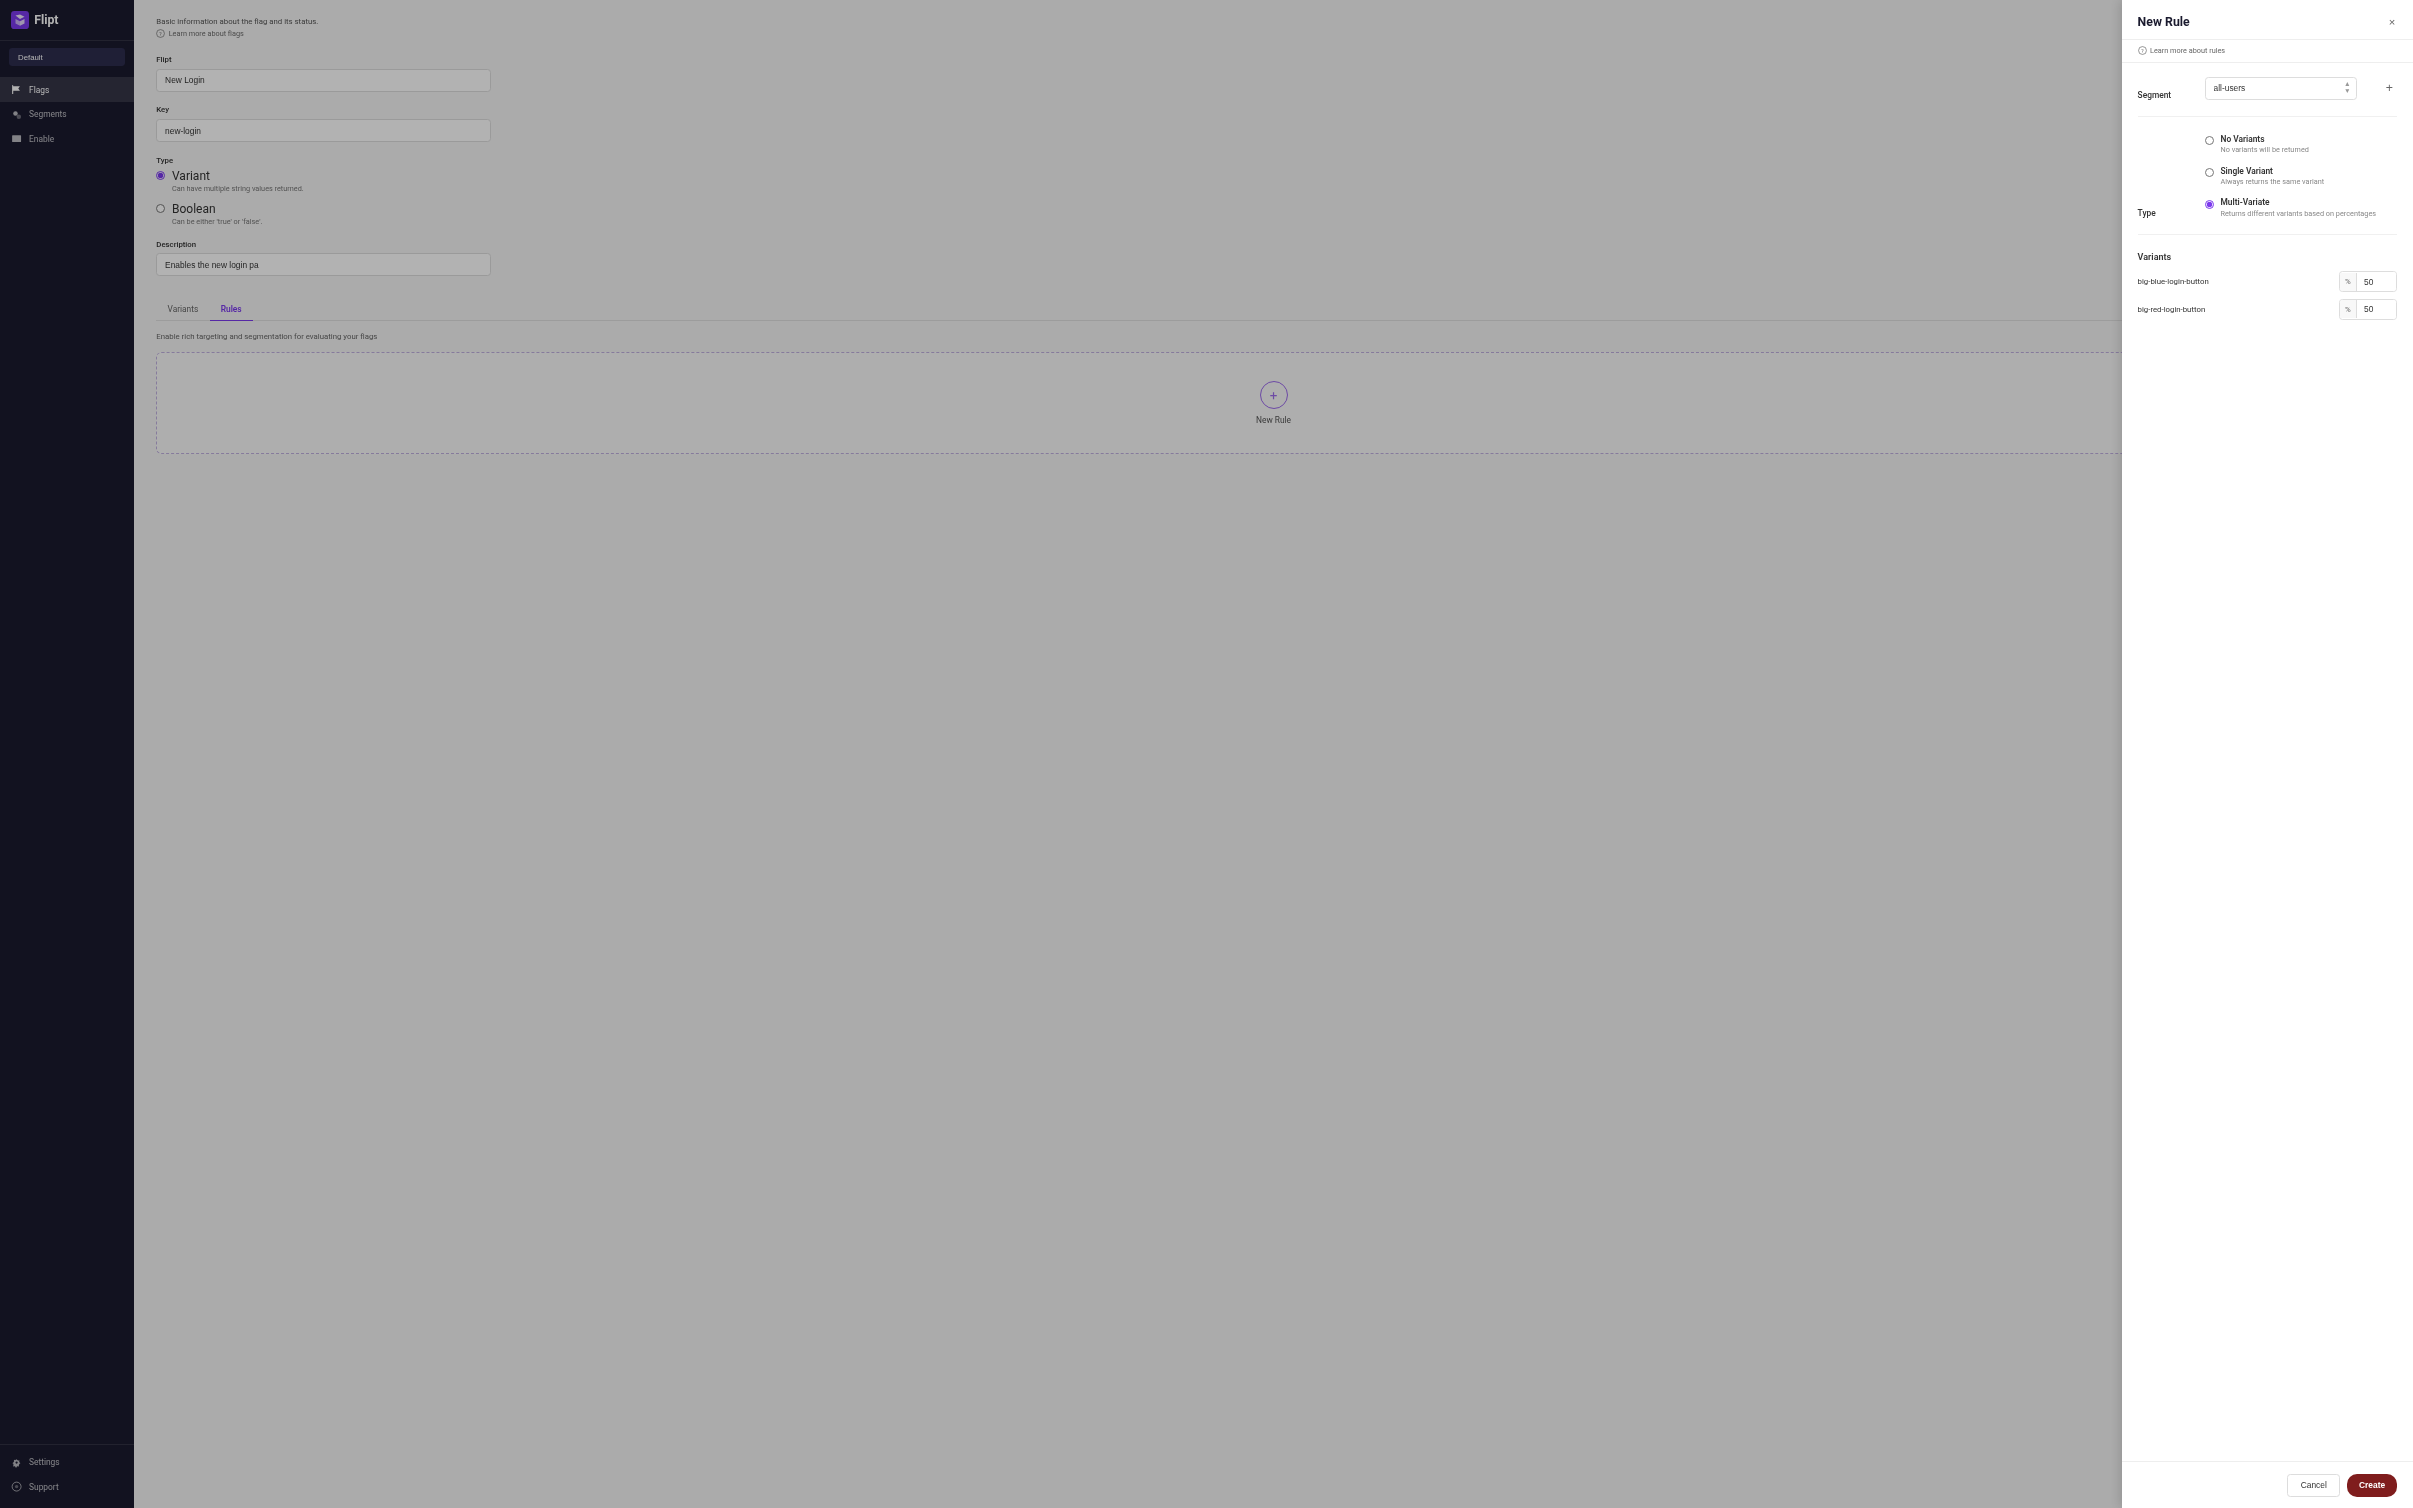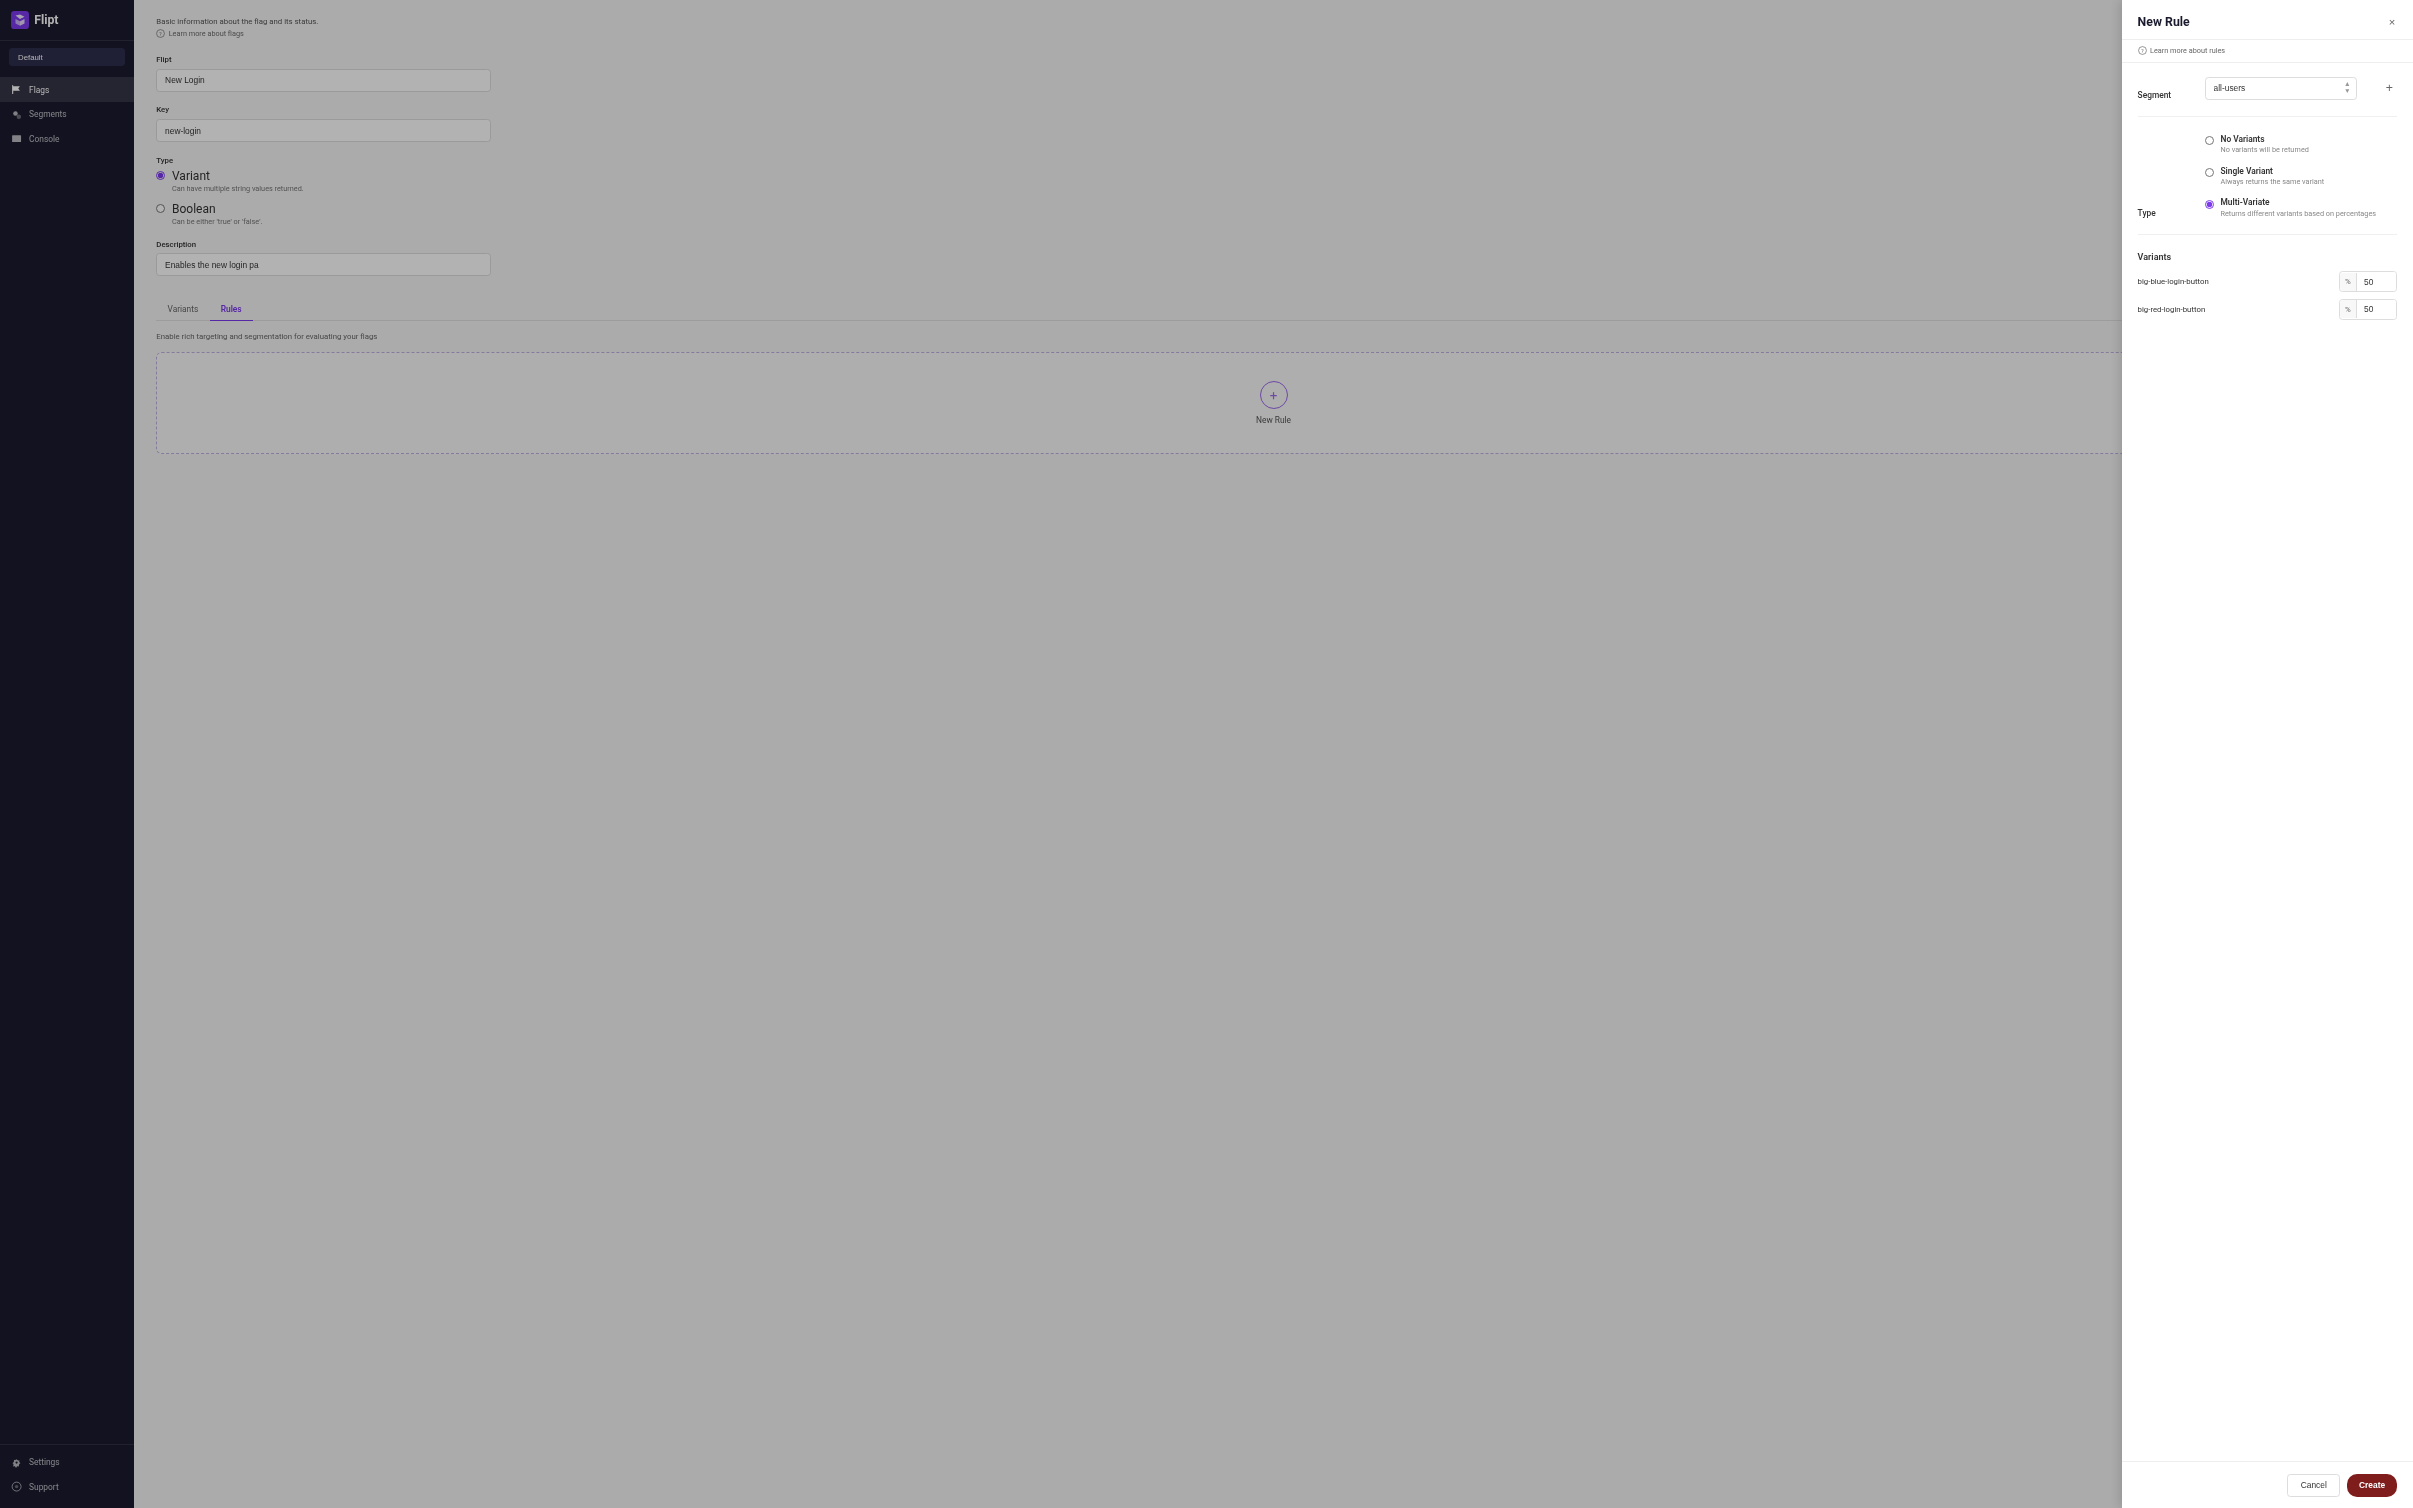--- a/index.html
+++ b/index.html
@@ -407,21 +407,21 @@
       <svg viewBox="0 0 20 20" fill="currentColor">
           <circle cx="8" cy="8" r="4"></circle>
           <circle cx="14" cy="14" r="4" fill-opacity="0.5"></circle>
         </svg>
       <span>Segments</span>
     </div>
     <div class="nav-item">
       <svg viewBox="0 0 20 20" fill="currentColor">
           <path d="M3 4h14a1 1 0 011 1v10a1 1 0 01-1 1H3a1 1 0 01-1-1V5a1 1 0 011-1zm2 4l3 2-3 2m4 0h4"></path>
         </svg>
-      <span>Console</span>
+      <span>Enable</span>
     </div>
   </nav>
   <div class="sidebar-bottom">
     <div class="nav-item">
       <svg viewBox="0 0 20 20" fill="currentColor">
           <path d="M10 12a2 2 0 100-4 2 2 0 000 4zm0-8a1 1 0 011 1v.5a5.5 5.5 0 012.12 1.22l.36-.36a1 1 0 111.41 1.41l-.36.36A5.5 5.5 0 0115 10h.5a1 1 0 110 2H15a5.5 5.5 0 01-1.27 2.89l.36.36a1 1 0 11-1.41 1.41l-.36-.36A5.5 5.5 0 0110 17.5v.5a1 1 0 11-2 0v-.5a5.5 5.5 0 01-2.12-1.22l-.36.36a1 1 0 11-1.41-1.41l.36-.36A5.5 5.5 0 014.5 12H4a1 1 0 110-2h.5a5.5 5.5 0 011.27-2.89l-.36-.36A1 1 0 016.83 5.34l.36.36A5.5 5.5 0 0110 4.5V4a1 1 0 011-1z"></path>
         </svg>
       <span>Settings</span>
     </div>
     <div class="nav-item">

